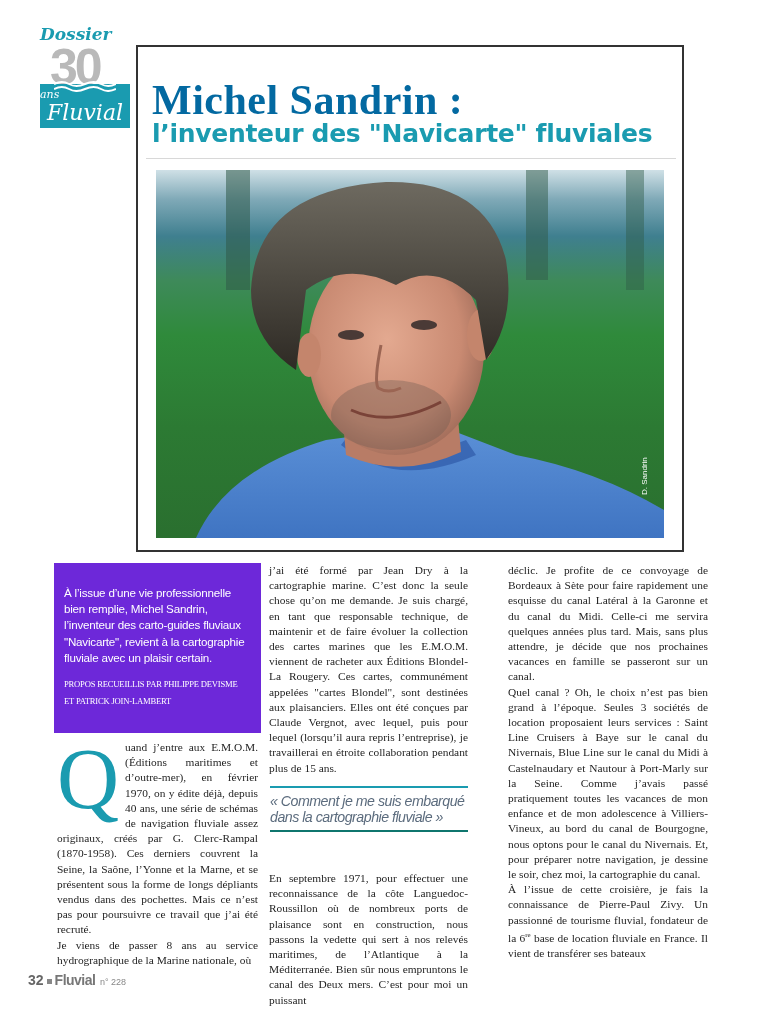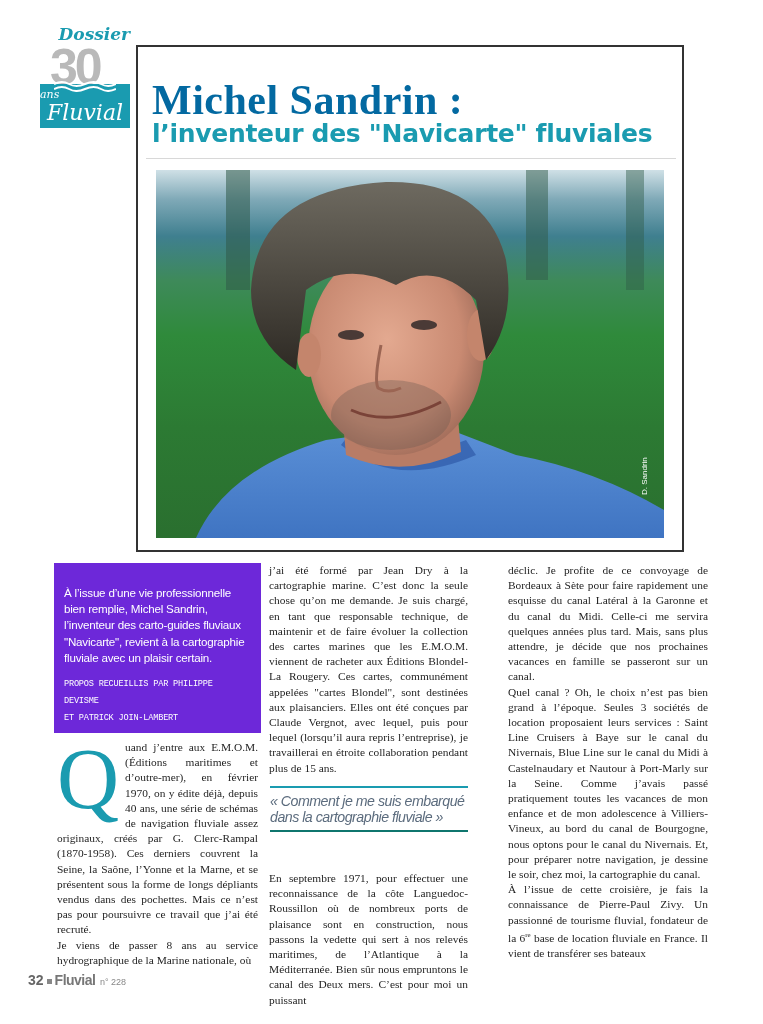--- a/index.html
+++ b/index.html
@@ -1,21 +1,21 @@
 <!DOCTYPE html>
 <html><head>
 <meta charset="utf-8">
 <style>
   * { box-sizing: border-box; margin: 0; padding: 0; }
   html, body { width: 763px; height: 1024px; background: #ffffff; overflow: hidden; }
   body { position: relative; font-family: "Liberation Serif", serif; color: #222; }
 
   
   .logo { position: absolute; left: 40px; top: 24px; width: 90px; height: 104px; }
-  .logo .dossier { position: absolute; left: 0; right: 0; top: 0; text-align: right;
+  .logo .dossier { position: absolute; left: 0; right: 0; top: 0; text-align: left;
     font-family: "DejaVu Serif", serif; font-style: italic; font-weight: bold; font-size: 17px; color: #1a9bb0; }
   .logo .thirty { position: absolute; left: 10px; top: 18px; width: 72px; text-align: left;
     font-family: "Liberation Sans", sans-serif; font-weight: bold; font-size: 50px; line-height: 50px; color: #b9b9b9; letter-spacing: -3px; }
   .logo .band { position: absolute; left: 0; top: 60px; width: 90px; height: 44px; background: #1a9bb0; }
   .logo .waves { position: absolute; left: 14px; top: 56px; width: 62px; height: 12px; }
   .logo .ans { position: absolute; left: 0; right: 0; top: 64px; text-align: left; color: #fff;
     font-family: "DejaVu Serif", serif; font-style: italic; font-size: 11px; }
   .logo .fluvial { position: absolute; left: 0; right: 0; top: 76px; text-align: center; color: #fff;
     font-family: "DejaVu Serif", serif; font-style: italic; font-size: 22px; line-height: 26px; }
 
@@ -30,21 +30,21 @@
   
   .photo { position: absolute; left: 156px; top: 170px; width: 508px; height: 368px; overflow: hidden;
     background: linear-gradient(180deg, #cfe0e6 0%, #7fa9b7 8%, #3f7f8f 18%, #3e8a5a 30%, #2f8a3b 45%, #2c7a33 70%, #2a6f2f 100%); }
   .photo svg { position: absolute; left: 0; top: 0; width: 508px; height: 368px; }
   .credit { position: absolute; left: 640px; top: 495px; transform: rotate(-90deg); transform-origin: left top;
     font-family: "Liberation Sans", sans-serif; font-size: 8px; color: #fff; white-space: nowrap; }
 
   
   .intro { position: absolute; left: 54px; top: 563px; width: 207px; height: 170px; background: #6d28d9; padding: 22px 10px 16px 10px; color: #fff; }
   .intro .lead { font-family: "Liberation Sans", sans-serif; font-size: 11.6px; line-height: 16.2px; letter-spacing: -0.2px; }
-  .intro .byline { font-family: Liberation Mono, monospace; font-size: 8.6px; line-height: 17px; margin-top: 10px; letter-spacing: -0.2px; }
+  .intro .byline { font-family: Liberation Serif, serif; font-size: 8.6px; line-height: 17px; margin-top: 10px; letter-spacing: -0.2px; }
 
   
   .col { position: absolute; font-family: "Liberation Serif", serif; font-size: 11.4px; line-height: 15.2px; color: #1e1e1e; text-align: justify; hyphens: auto; }
   .col p { margin: 0; }
   .col1 { left: 57px; top: 740px; width: 201px; }
   .col2 { left: 269px; top: 563px; width: 199px; }
   .col3 { left: 508px; top: 563px; width: 200px; }
   .col2b { left: 269px; top: 871px; width: 199px; }
 
   .dropcap { float: left; font-family: "Liberation Serif", serif; font-size: 86px; line-height: 70px; color: #1a9bb0; margin: 4px 6px 0 0; height: 74px; }

